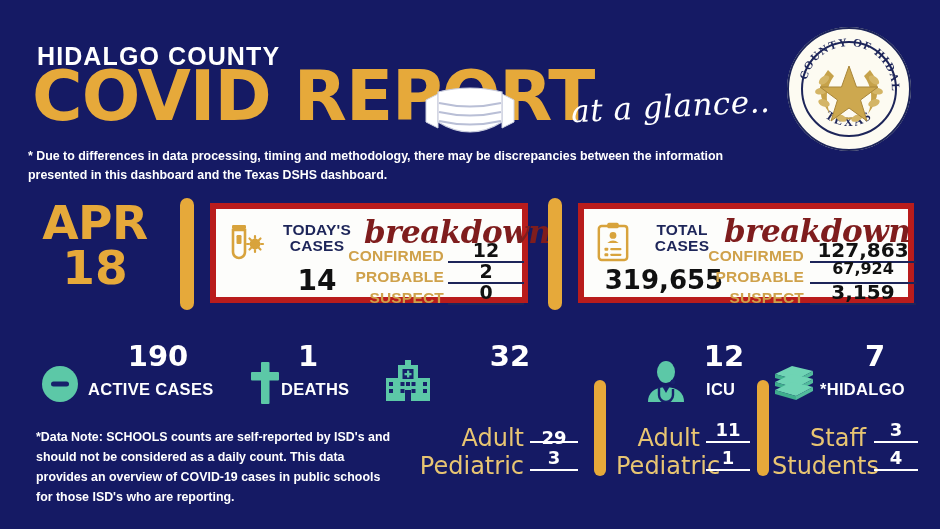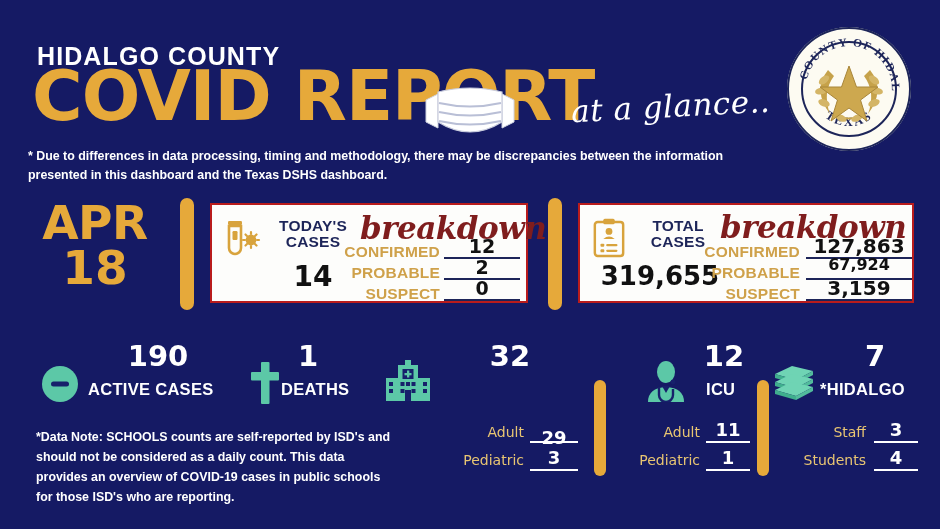--- a/index.html
+++ b/index.html
@@ -53,21 +53,21 @@
   }
   .date-mon{font-size:47px;letter-spacing:-0.5px;}
   .date-day{font-size:47px;}
 
   
   .gbar{position:absolute;background:#e6a93a;border-radius:7px;}
 
   
   .card{
     position:absolute;background:#fdfdfb;
-    border:2px solid #b91c1c;
+    border:6px solid #b91c1c;
     box-sizing:border-box;
   }
   .card-icon{position:absolute;}
   .card-label{
     position:absolute;color:#1d2559;font-weight:bold;
     font-size:15.5px;line-height:1.02;letter-spacing:0.2px;text-align:center;
   }
   .card-total{
     position:absolute;color:#111111;font-weight:bold;
     font-family:"DejaVu Sans", sans-serif;
@@ -99,21 +99,21 @@
   .stat-label{
     position:absolute;color:#ffffff;font-weight:bold;
     font-size:16.5px;letter-spacing:0.3px;white-space:nowrap;
   }
   .stat-icon{position:absolute;}
 
   
   .sub-label{
     position:absolute;color:#e8c572;
     font-family:"DejaVu Sans", sans-serif;
-    font-size:14px;text-align:right;white-space:nowrap;
+    font-size:24px;text-align:right;white-space:nowrap;
   }
   .sub-val{
     position:absolute;color:#ffffff;font-weight:bold;
     font-family:"DejaVu Sans", sans-serif;
     font-size:18px;text-align:center;
   }
   .sub-rule{position:absolute;height:2px;background:#ffffff;}
 
   
   .note{

